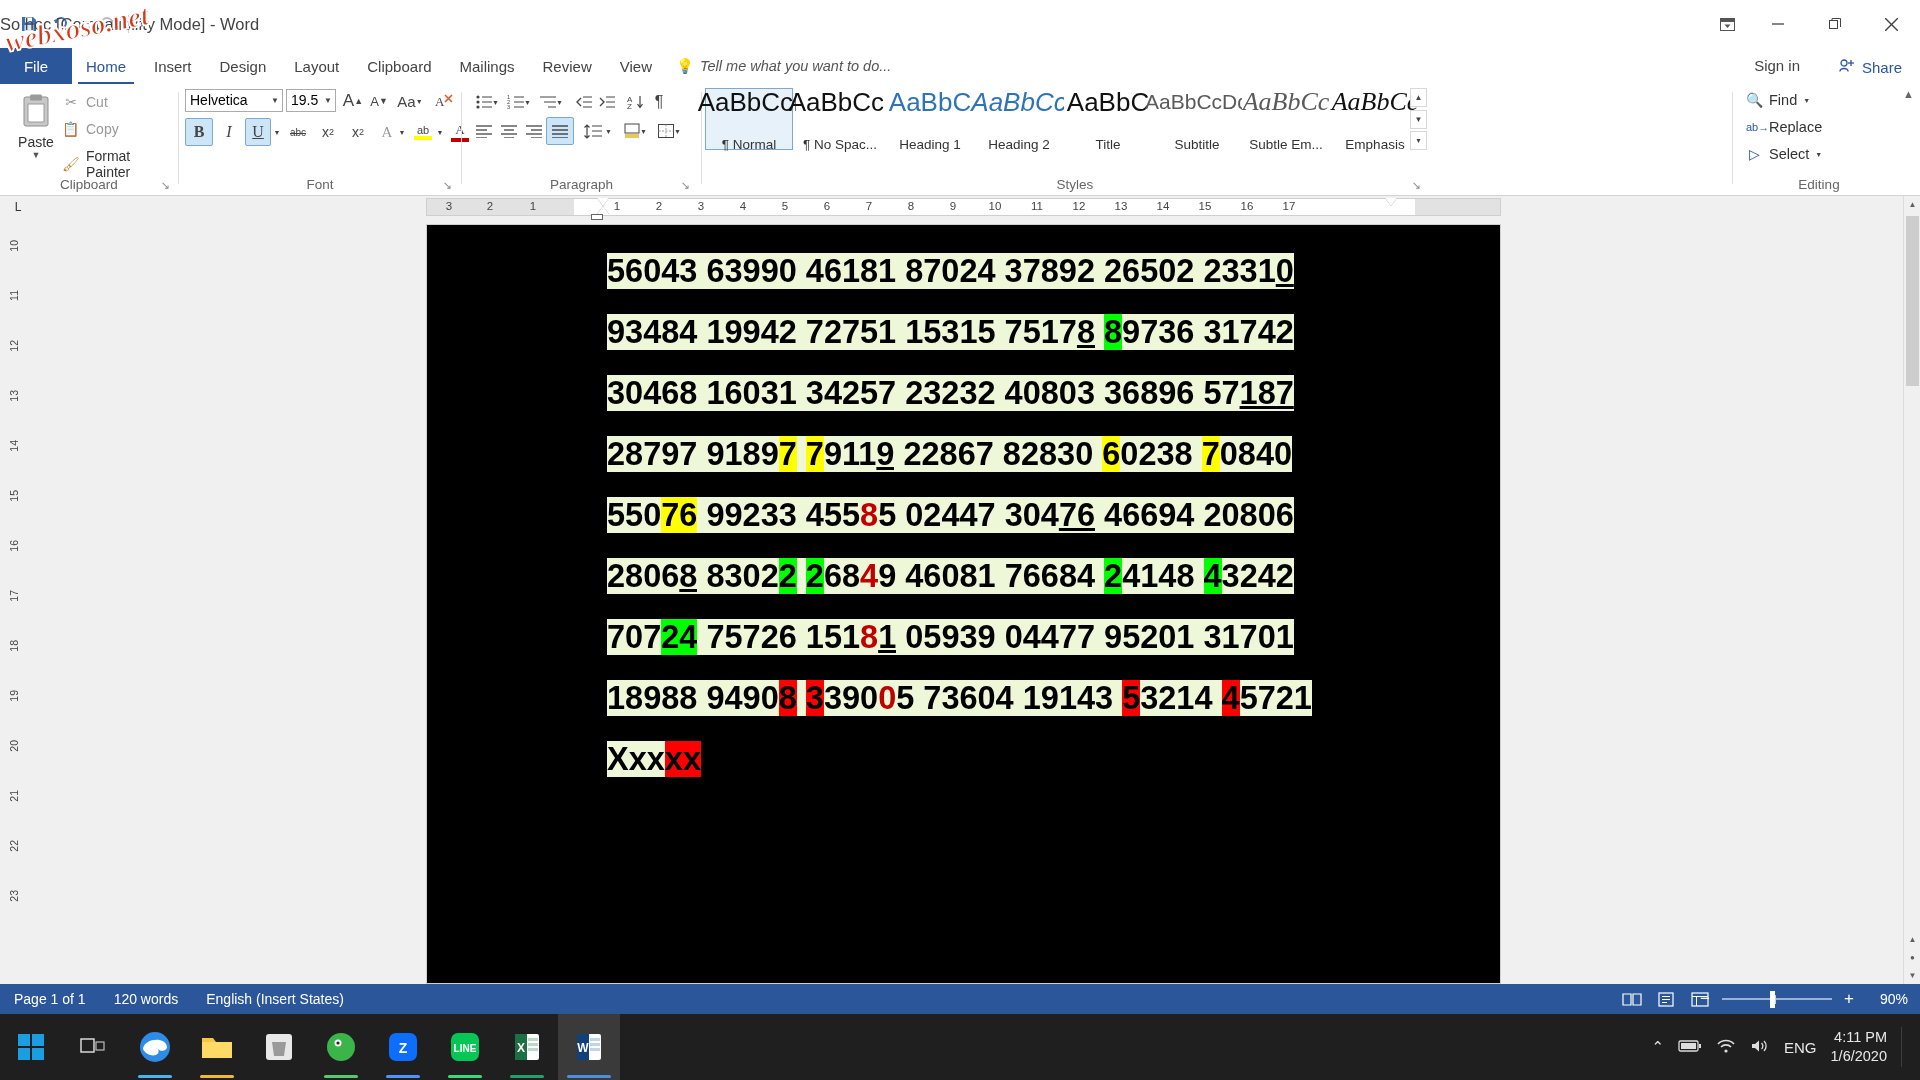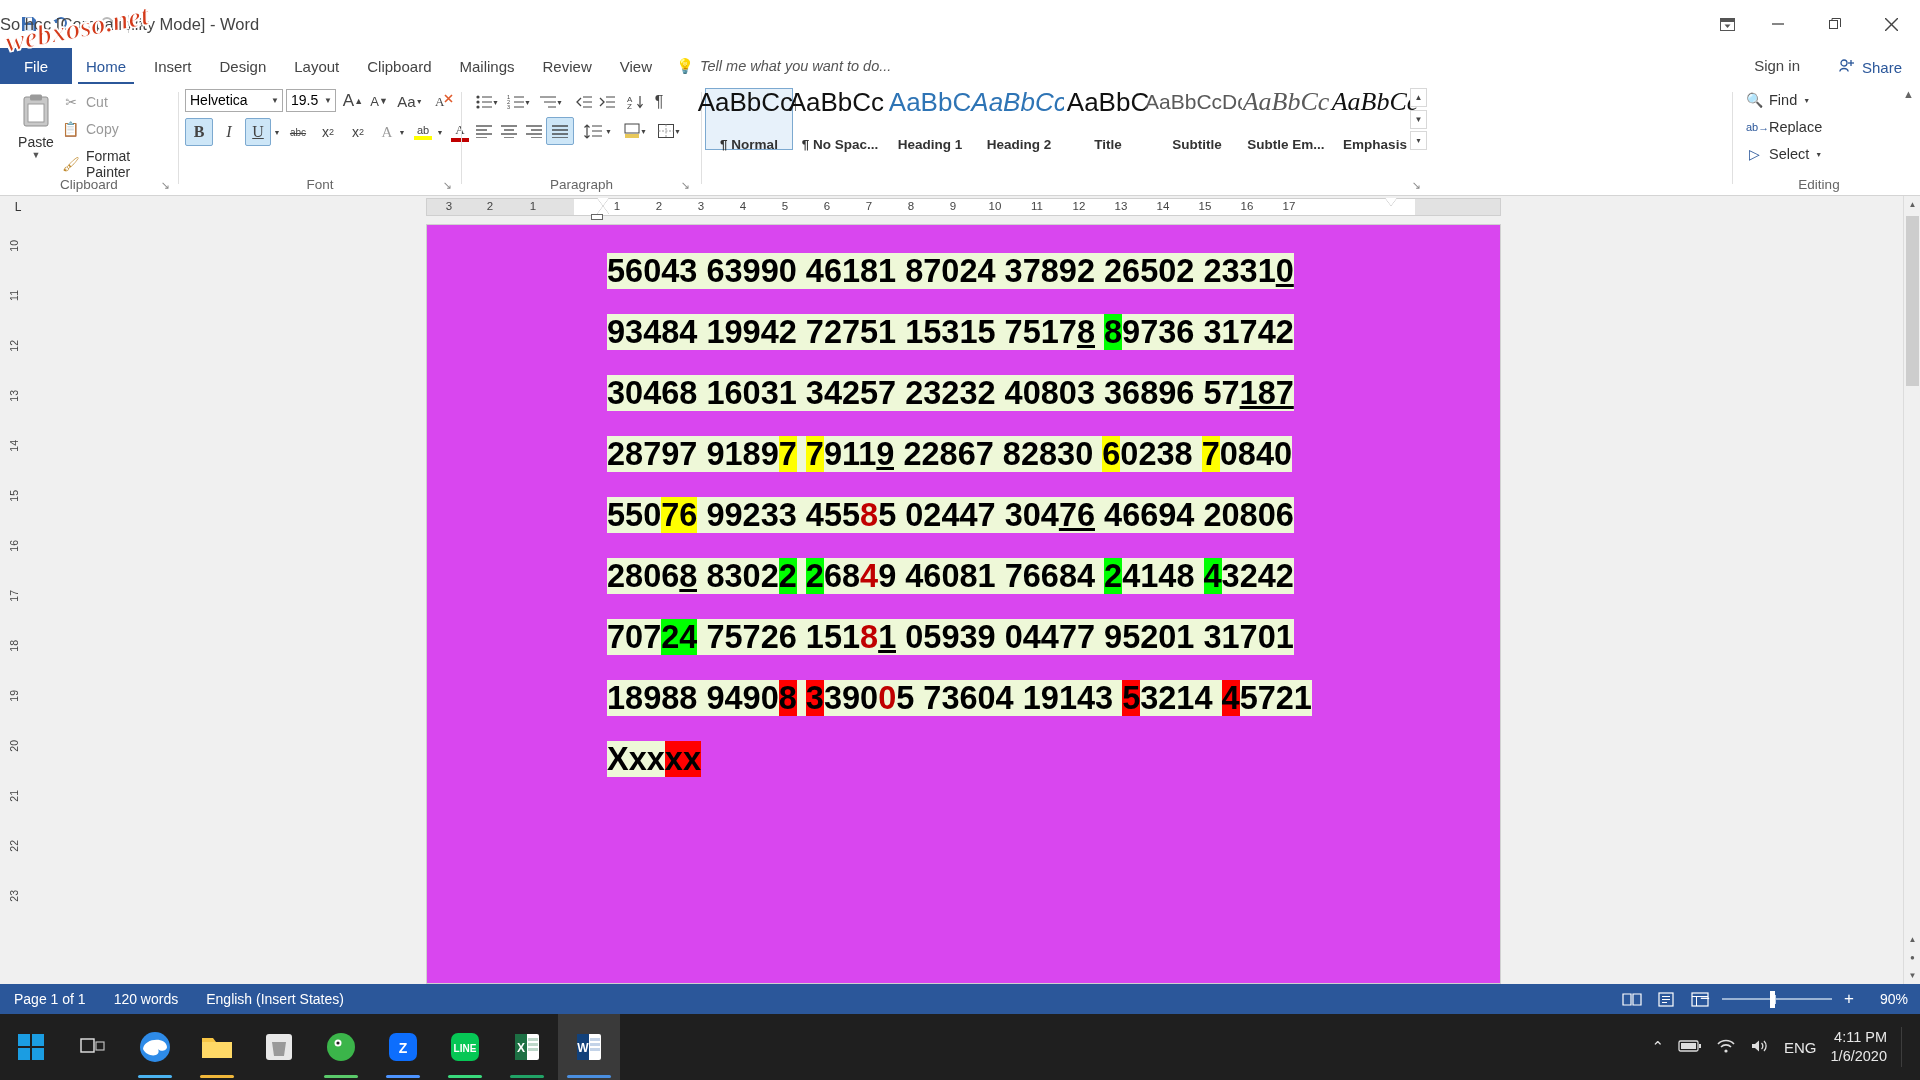--- a/index.html
+++ b/index.html
@@ -128,21 +128,21 @@
 
   
   .style-card {
     position: absolute; top: 4px; width: 88px; height: 62px;
     display: flex; flex-direction: column; align-items: center;
     justify-content: center; border: 1px solid transparent;
     background: #fff;
   }
   .style-card.sel { border: 1px solid #7ca9d0; background: #e7f1fa; }
   .style-prev { font-size: 26px; color: #111; line-height: 30px; white-space: nowrap; }
-  .style-name { font-size: 13.5px; color: #333; margin-top: 20px; white-space: nowrap; font-weight: bold; }
+  .style-name { font-size: 13.5px; color: #333; margin-top: 20px; white-space: nowrap; }
   .styles-scroll {
     position: absolute; right: 4px; top: 4px; width: 17px; height: 62px;
     display: flex; flex-direction: column; justify-content: space-between;
   }
   .ss-btn {
     width: 17px; height: 19px; border: 1px solid #d8d8d8; background: #fff;
     display: flex; align-items: center; justify-content: center;
     font-size: 8px; color: #444;
   }
 
@@ -204,21 +204,21 @@
   }
   .right-indent {
     position: absolute; left: 1385px; top: 2px; width: 0; height: 0;
     border-left: 6px solid transparent; border-right: 6px solid transparent;
     border-top: 8px solid #fff; filter: drop-shadow(0 0 0.5px #666);
   }
 
   
   .page {
     position: absolute; left: 426px; top: 28px; width: 1075px; height: 760px;
-    background: #d946ef; border: 1px solid #d0d0d0;
+    background: #000000; border: 1px solid #d0d0d0;
   }
   .doc-body {
     position: absolute; left: 180px; top: 16px; width: 830px;
   }
   .line {
     font-family: "Liberation Sans", sans-serif;
     font-weight: bold;
     font-size: 32.5px;
     line-height: 61px;
     white-space: pre;
@@ -667,20 +667,21 @@
       </div>
       <div class="style-card" style="left:628px">
         <div class="style-prev" style="font-style:italic; font-family:'Liberation Serif',serif">AaBbCc</div>
         <div class="style-name">Emphasis</div>
       </div>
       <div class="styles-scroll" style="right:304px">
         <div class="ss-btn">▲</div>
         <div class="ss-btn">▼</div>
         <div class="ss-btn">▾</div>
       </div>
+      <div class="grp-label" style="right:306px; left:auto; width:700px; text-align:center">Styles</div>
       <div class="grp-launcher" style="right:310px">↘</div>
     </div>
     <div class="grp-sep" style="left:1732px"></div>
 
     <div class="grp" style="left:1734px; width:170px">
       <div class="ed-item" style="left:12px; top:8px">
         <span class="ei">🔍</span>
         <span>Find</span>
         <span style="font-size:7px; color:#444">▼</span>
       </div>

